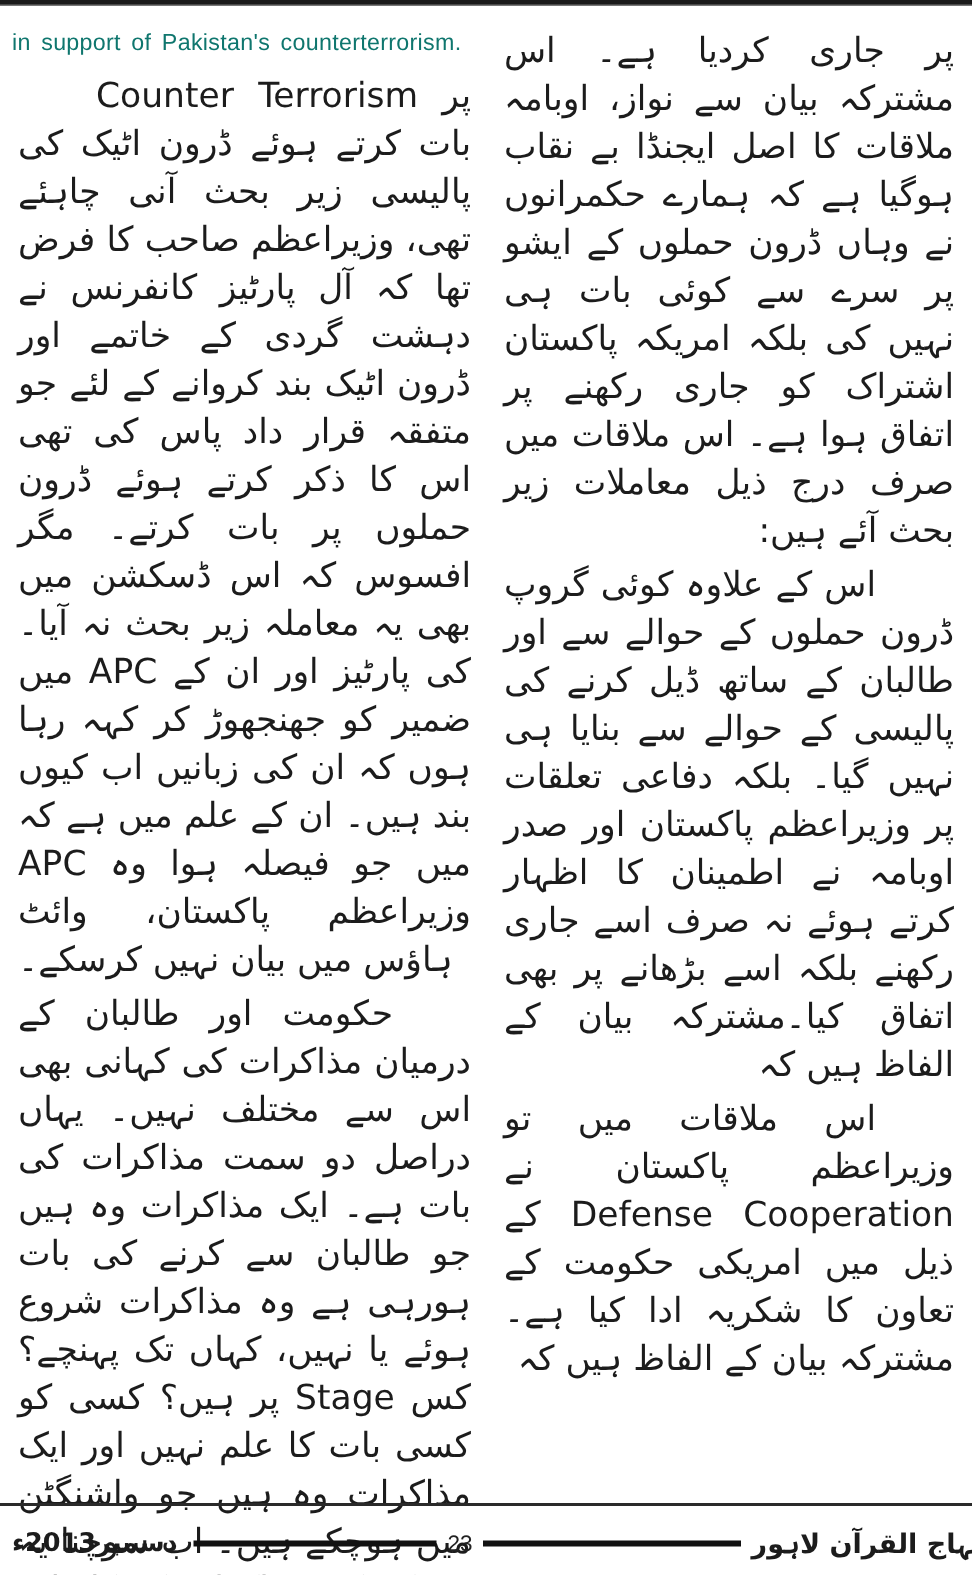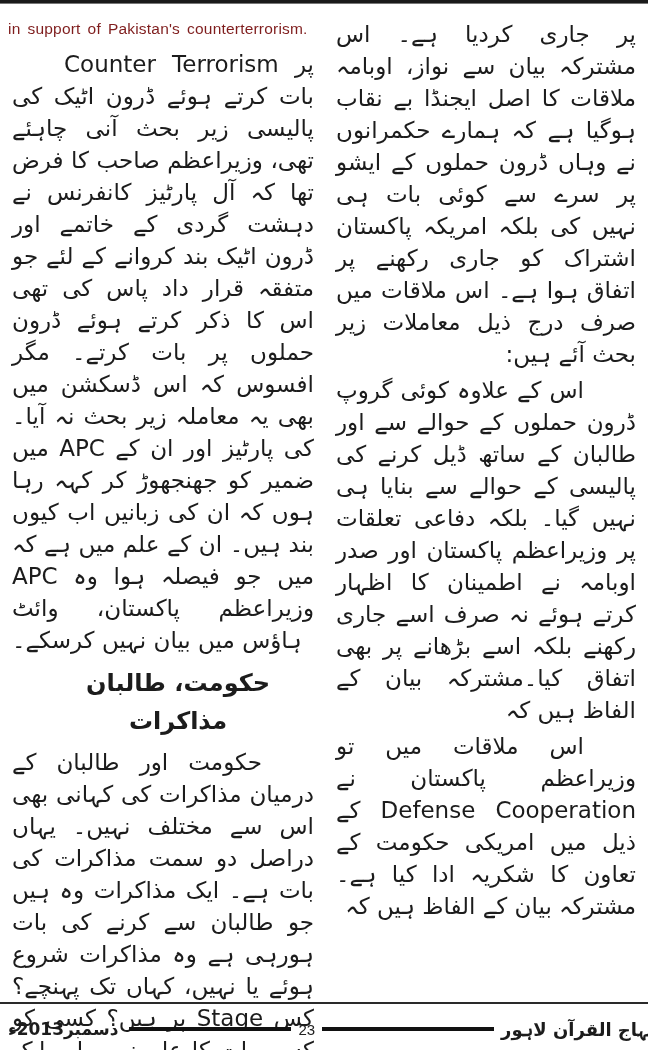--- a/index.html
+++ b/index.html
@@ -39,21 +39,21 @@
   .ur.indent { text-indent: 52px; }
 
   
   .en {
     direction: ltr;
     font-size: 15.5px;
     line-height: 32px;
     letter-spacing: 0.2px;
     word-spacing: 2.5px;
     text-align: justify;
-    color: #7f1d1d;
+    color: #0f766e;
     margin: 0;
   }
   .en-first { line-height: 30px; }
 
   .en-list { margin: 0; }
   .en-list .en-item { margin: 0; }
 
   .section-heading {
     direction: rtl;
     font-family: "DejaVu Sans", "Liberation Serif", sans-serif;
@@ -114,21 +114,20 @@
     <p class="ur indent" dir="rtl">اس ملاقات میں تو وزیراعظم پاکستان نے Defense Cooperation کے ذیل میں امریکی حکومت کے تعاون کا شکریہ ادا کیا ہے۔مشترکہ بیان کے الفاظ ہیں کہ</p>
 
   </div>
 
   <div class="col col-left">
     <p class="en en-first" dir="ltr">in support of Pakistan's counterterrorism.</p>
 
 
     <p class="ur indent" dir="rtl">Counter Terrorism پر بات کرتے ہوئے ڈرون اٹیک کی پالیسی زیر بحث آنی چاہئے تھی، وزیراعظم صاحب کا فرض تھا کہ آل پارٹیز کانفرنس نے دہشت گردی کے خاتمے اور ڈرون اٹیک بند کروانے کے لئے جو متفقہ قرار داد پاس کی تھی اس کا ذکر کرتے ہوئے ڈرون حملوں پر بات کرتے۔ مگر افسوس کہ اس ڈسکشن میں بھی یہ معاملہ زیر بحث نہ آیا۔ میں APC کی پارٹیز اور ان کے ضمیر کو جھنجھوڑ کر کہہ رہا ہوں کہ ان کی زبانیں اب کیوں بند ہیں۔ ان کے علم میں ہے کہ APC میں جو فیصلہ ہوا وہ وزیراعظم پاکستان، وائٹ ہاؤس میں بیان نہیں کرسکے۔</p>
 
-    <h2 class="section-heading" dir="rtl">حکومت، طالبان مذاکرات</h2>
 
     <p class="ur indent" dir="rtl">حکومت اور طالبان کے درمیان مذاکرات کی کہانی بھی اس سے مختلف نہیں۔ یہاں دراصل دو سمت مذاکرات کی بات ہے۔ ایک مذاکرات وہ ہیں جو طالبان سے کرنے کی بات ہورہی ہے وہ مذاکرات شروع ہوئے یا نہیں، کہاں تک پہنچے؟ کس Stage پر ہیں؟ کسی کو کسی بات کا علم نہیں اور ایک مذاکرات وہ ہیں جو واشنگٹن میں ہوچکے ہیں۔ اب سوچنا یہ ہے کہ کن مذاکرات کو کامیاب بنایا جارہا ہے۔ جہاں ڈرون اٹیک کو روکنے کی بات ہونی چاہئے تھی وہاں تو کی ہی نہیں بلکہ وہاں تو دستخط کرکے آئندہ جاری رہنے پر اتفاق کر آئے ہیں اور پاکستان میں آکر ان ڈرون حملوں کو روکنے کے لئے پریس کانفرنسز ہورہی ہیں، میڈیا پر ان ڈرون حملوں کے خلاف محض قوم کو دھوکہ دینے کے لئے شور شرابہ کیا جارہا ہے۔</p>
   </div>
 
   <div class="footer-rule"></div>
   <div class="footer">
     <span class="footer-date" dir="rtl">دسمبر2013ء</span>
     <span class="footer-line seg-a"></span>
     <span class="footer-page">23</span>
     <span class="footer-line seg-b"></span>

